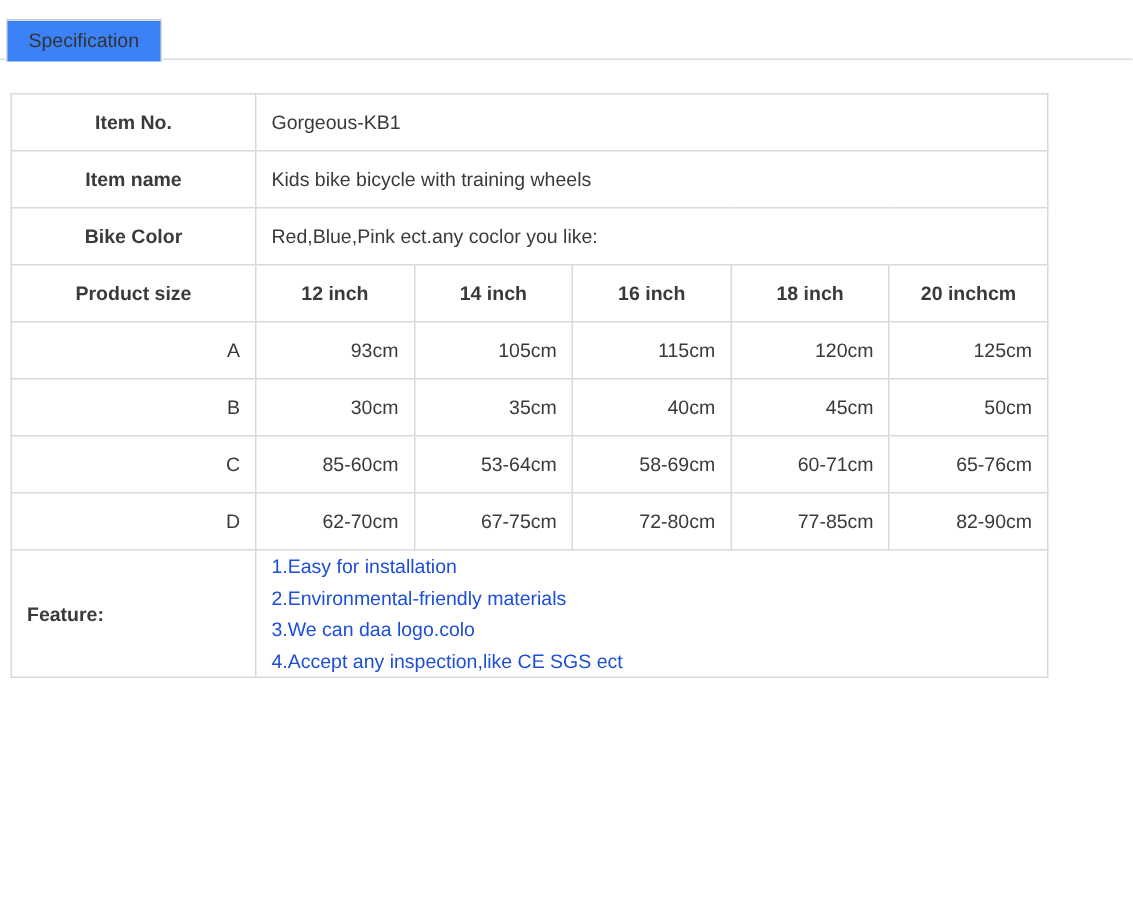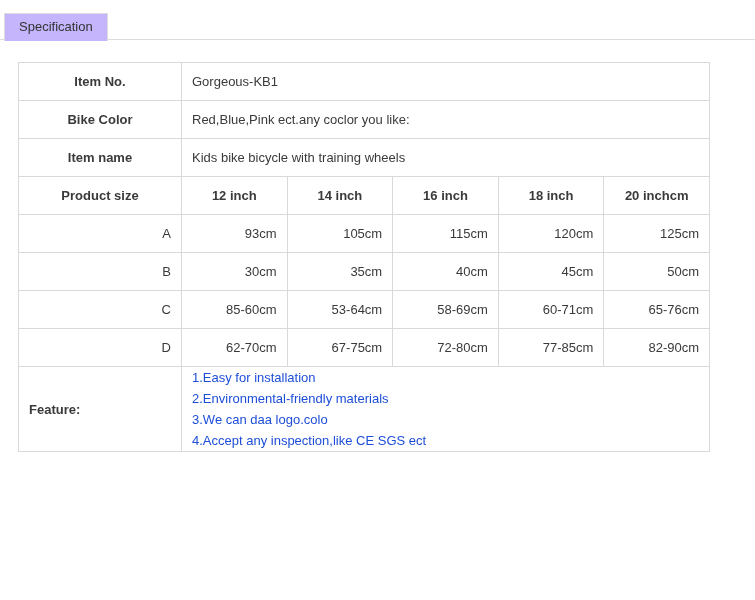--- a/index.html
+++ b/index.html
@@ -37,32 +37,32 @@
     border: 1px solid #dcdcdc;
     border-bottom: none;
     background: #f6f6f6;
     font-size: 13px;
     color: #333333;
     position: relative;
     top: 1px;
     line-height: 14px;
   }
   .tab.active {
-    background: #c4b5fd;
+    background: #3b82f6;
     color: #333;
   }
 
   
   .table-wrap {
     padding: 22px 2px 0 2px;
   }
   table.spec {
     border-collapse: collapse;
     width: 692px;
-    margin-left: 16px;
+    margin-left: 5px;
     table-layout: fixed;
   }
   table.spec td {
     border: 1px solid #d9d9d9;
     padding: 0 10px;
     height: 37px;
     font-size: 13px;
     color: #3a3a3a;
     vertical-align: middle;
   }
@@ -118,26 +118,26 @@
   </div>
 
   <div class="table-wrap">
     <table class="spec">
       <tbody>
         <tr>
           <td class="lbl">Item No.</td>
           <td class="val" colspan="5">Gorgeous-KB1</td>
         </tr>
         <tr>
+          <td class="lbl">Item name</td>
+          <td class="val" colspan="5">Kids bike bicycle with training wheels</td>
+        </tr>
+        <tr>
           <td class="lbl">Bike Color</td>
           <td class="val" colspan="5">Red,Blue,Pink ect.any coclor you like:</td>
-        </tr>
-        <tr>
-          <td class="lbl">Item name</td>
-          <td class="val" colspan="5">Kids bike bicycle with training wheels</td>
         </tr>
 
         <tr>
           <td class="lbl">Product size</td>
           <td class="size-head">12 inch</td>
           <td class="size-head">14 inch</td>
           <td class="size-head">16 inch</td>
           <td class="size-head">18 inch</td>
           <td class="size-head">20 inchcm</td>
         </tr>

